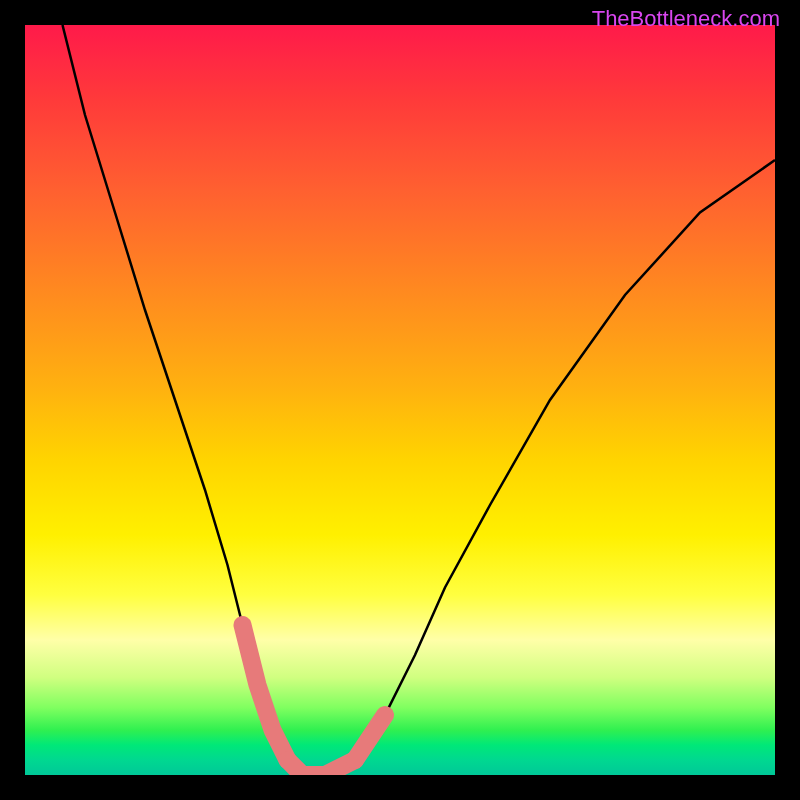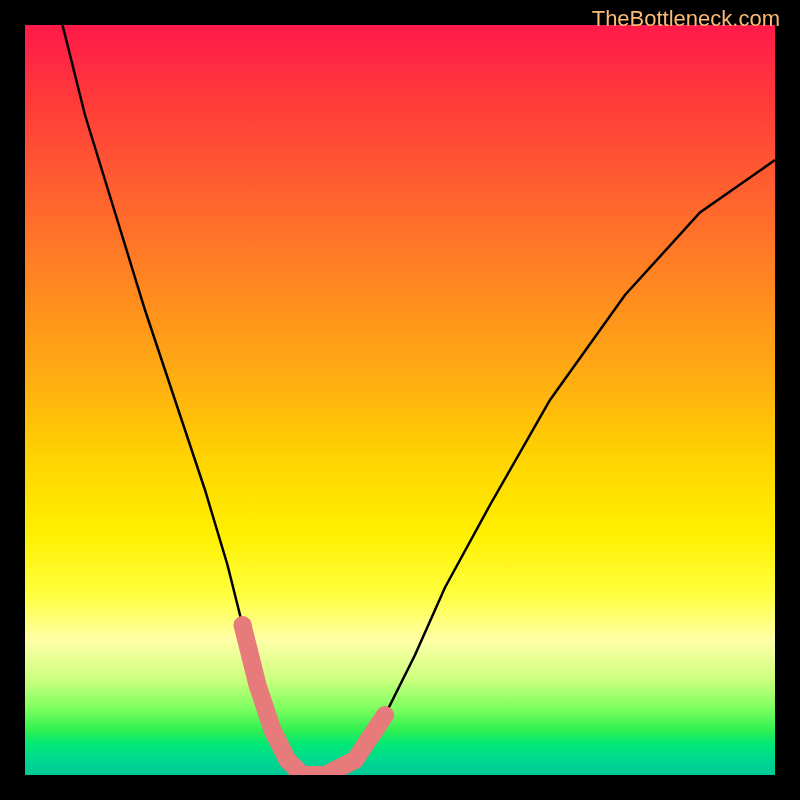--- a/index.html
+++ b/index.html
@@ -1,17 +1,17 @@
 <!DOCTYPE html>
 <html><head>
 <meta charset="utf-8">
 <style>
   * { margin: 0; padding: 0; box-sizing: border-box; }
   body { width: 800px; height: 800px; background: #000; position: relative; font-family: Arial, sans-serif; }
-  .watermark { position: absolute; top: 6px; right: 20px; color: #fdba74; font-size: 22px; font-weight: 500; z-index: 10; }
+  .watermark { position: absolute; top: 6px; right: 20px; color: #d946ef; font-size: 22px; font-weight: 500; z-index: 10; }
   .frame { position: absolute; top: 25px; left: 25px; width: 750px; height: 750px; overflow: hidden; }
   .gradient { width: 100%; height: 100%; background: linear-gradient(to bottom,
     #ff1a4a 0%,
     #ff3a3a 10%,
     #ff6030 22%,
     #ff8820 35%,
     #ffb010 48%,
     #ffd400 58%,
     #fff000 68%,
     #ffff40 76%,

